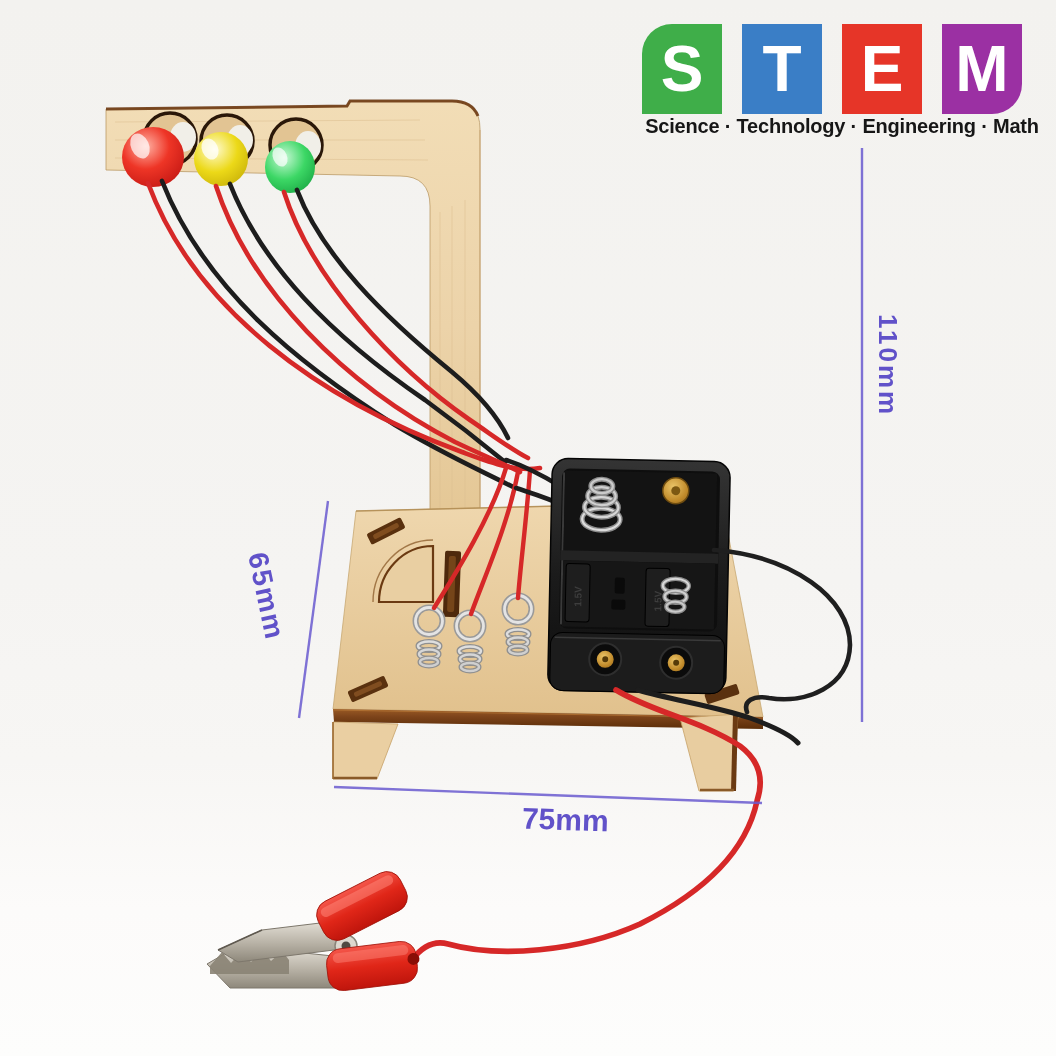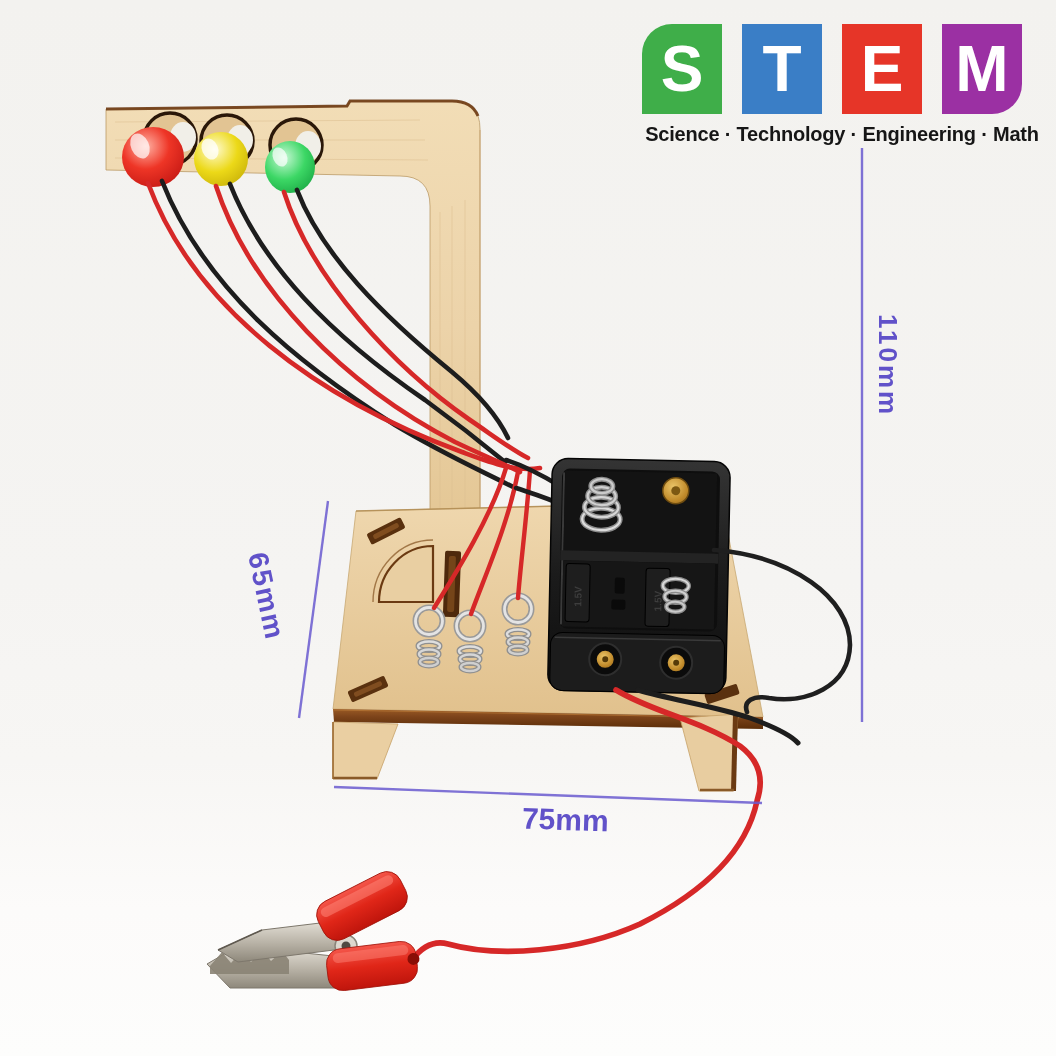--- a/index.html
+++ b/index.html
@@ -10,21 +10,21 @@
 
   
   .logo{position:absolute;left:642px;top:24px;width:400px;}
   .logo-tiles{display:flex;gap:20px;}
   .tile{width:80px;height:90px;display:flex;align-items:center;justify-content:center;
         color:#fff;font-weight:bold;font-size:64px;line-height:1;}
   .tile-s{background:#3fae49;border-radius:30px 0 0 0;}
   .tile-t{background:#3a7ec6;}
   .tile-e{background:#e63528;}
   .tile-m{background:#9b30a3;border-radius:0 0 30px 0;}
-  .tagline{margin-top:9px;width:400px;text-align:center;font-weight:bold;
+  .tagline{margin-top:1px;width:400px;text-align:center;font-weight:bold;
            font-size:20px;letter-spacing:-0.2px;color:#161616;white-space:nowrap;}
 
   
   .dim{position:absolute;color:#6152c9;font-weight:bold;}
   .dim-110{left:872px;top:314px;writing-mode:vertical-rl;font-size:26px;letter-spacing:3px;font-weight:600;}
   .dim-65{left:250px;top:552px;writing-mode:vertical-rl;font-size:28px;letter-spacing:2px;
           transform:rotate(-12deg);transform-origin:50% 50%;}
   .dim-75{left:522px;top:803px;font-size:30px;transform:rotate(2deg);}
 
   svg text.emboss{font-family:"Liberation Sans",sans-serif;font-size:10px;font-weight:bold;fill:#3d3d3d;}

